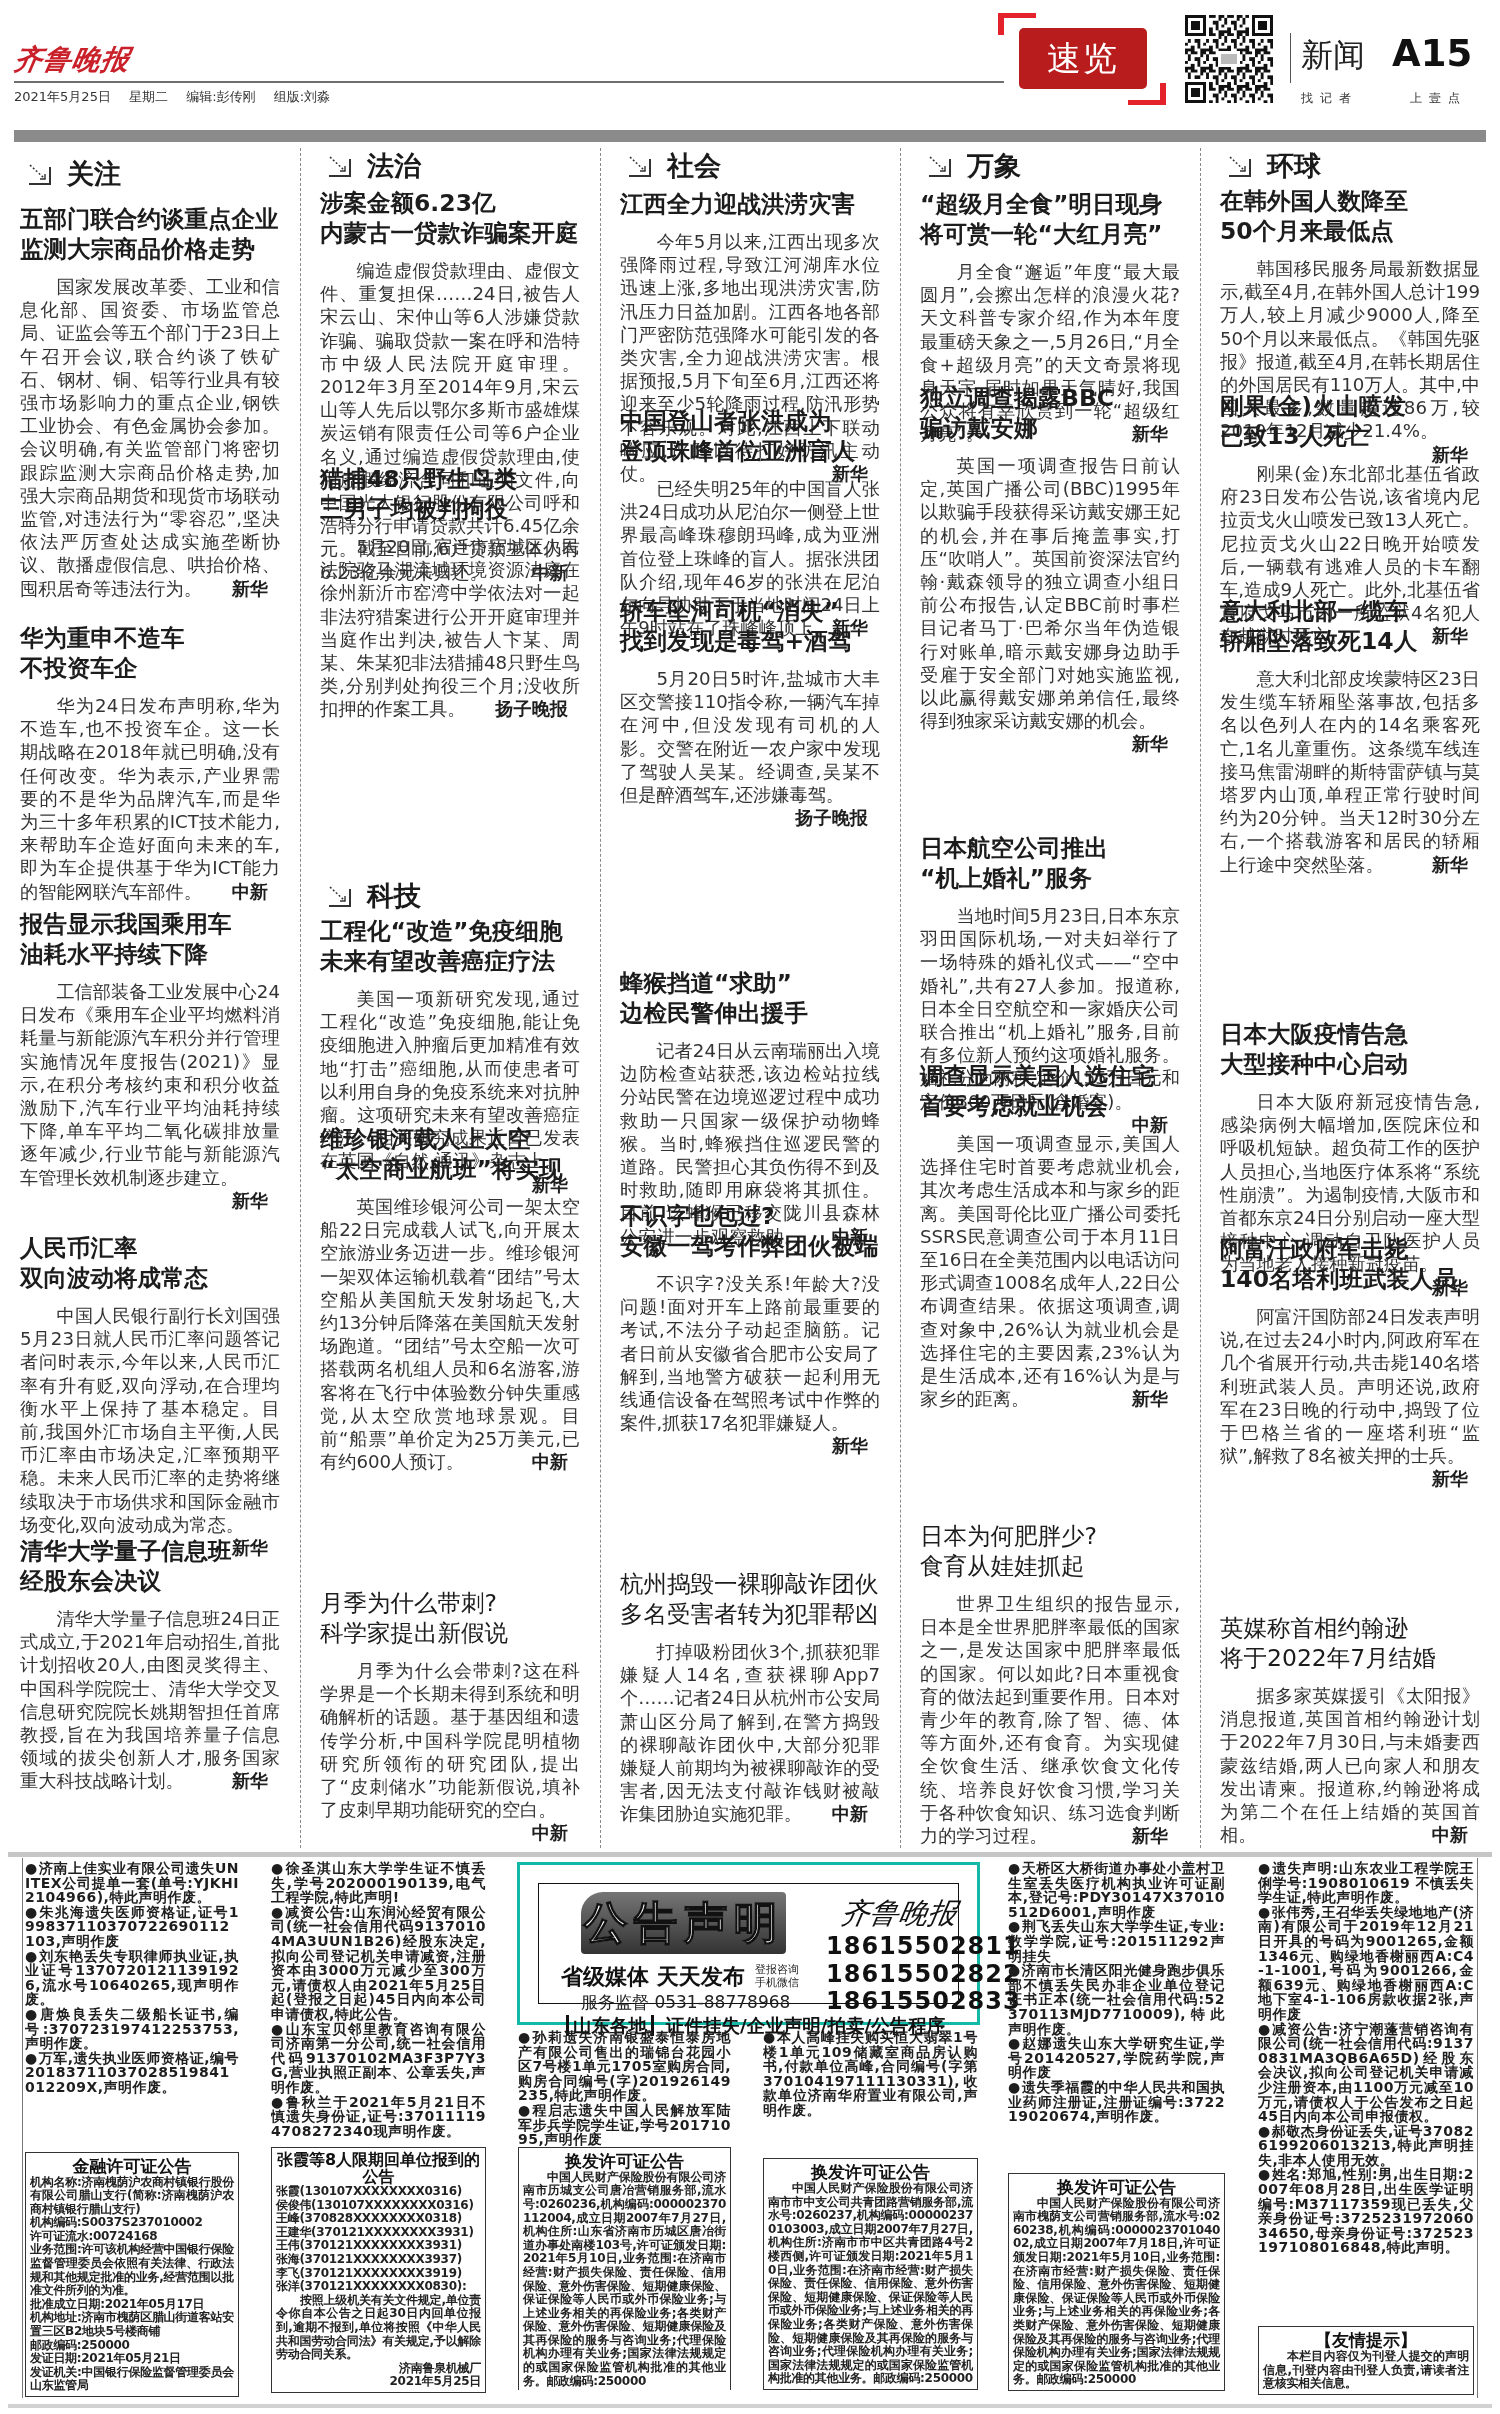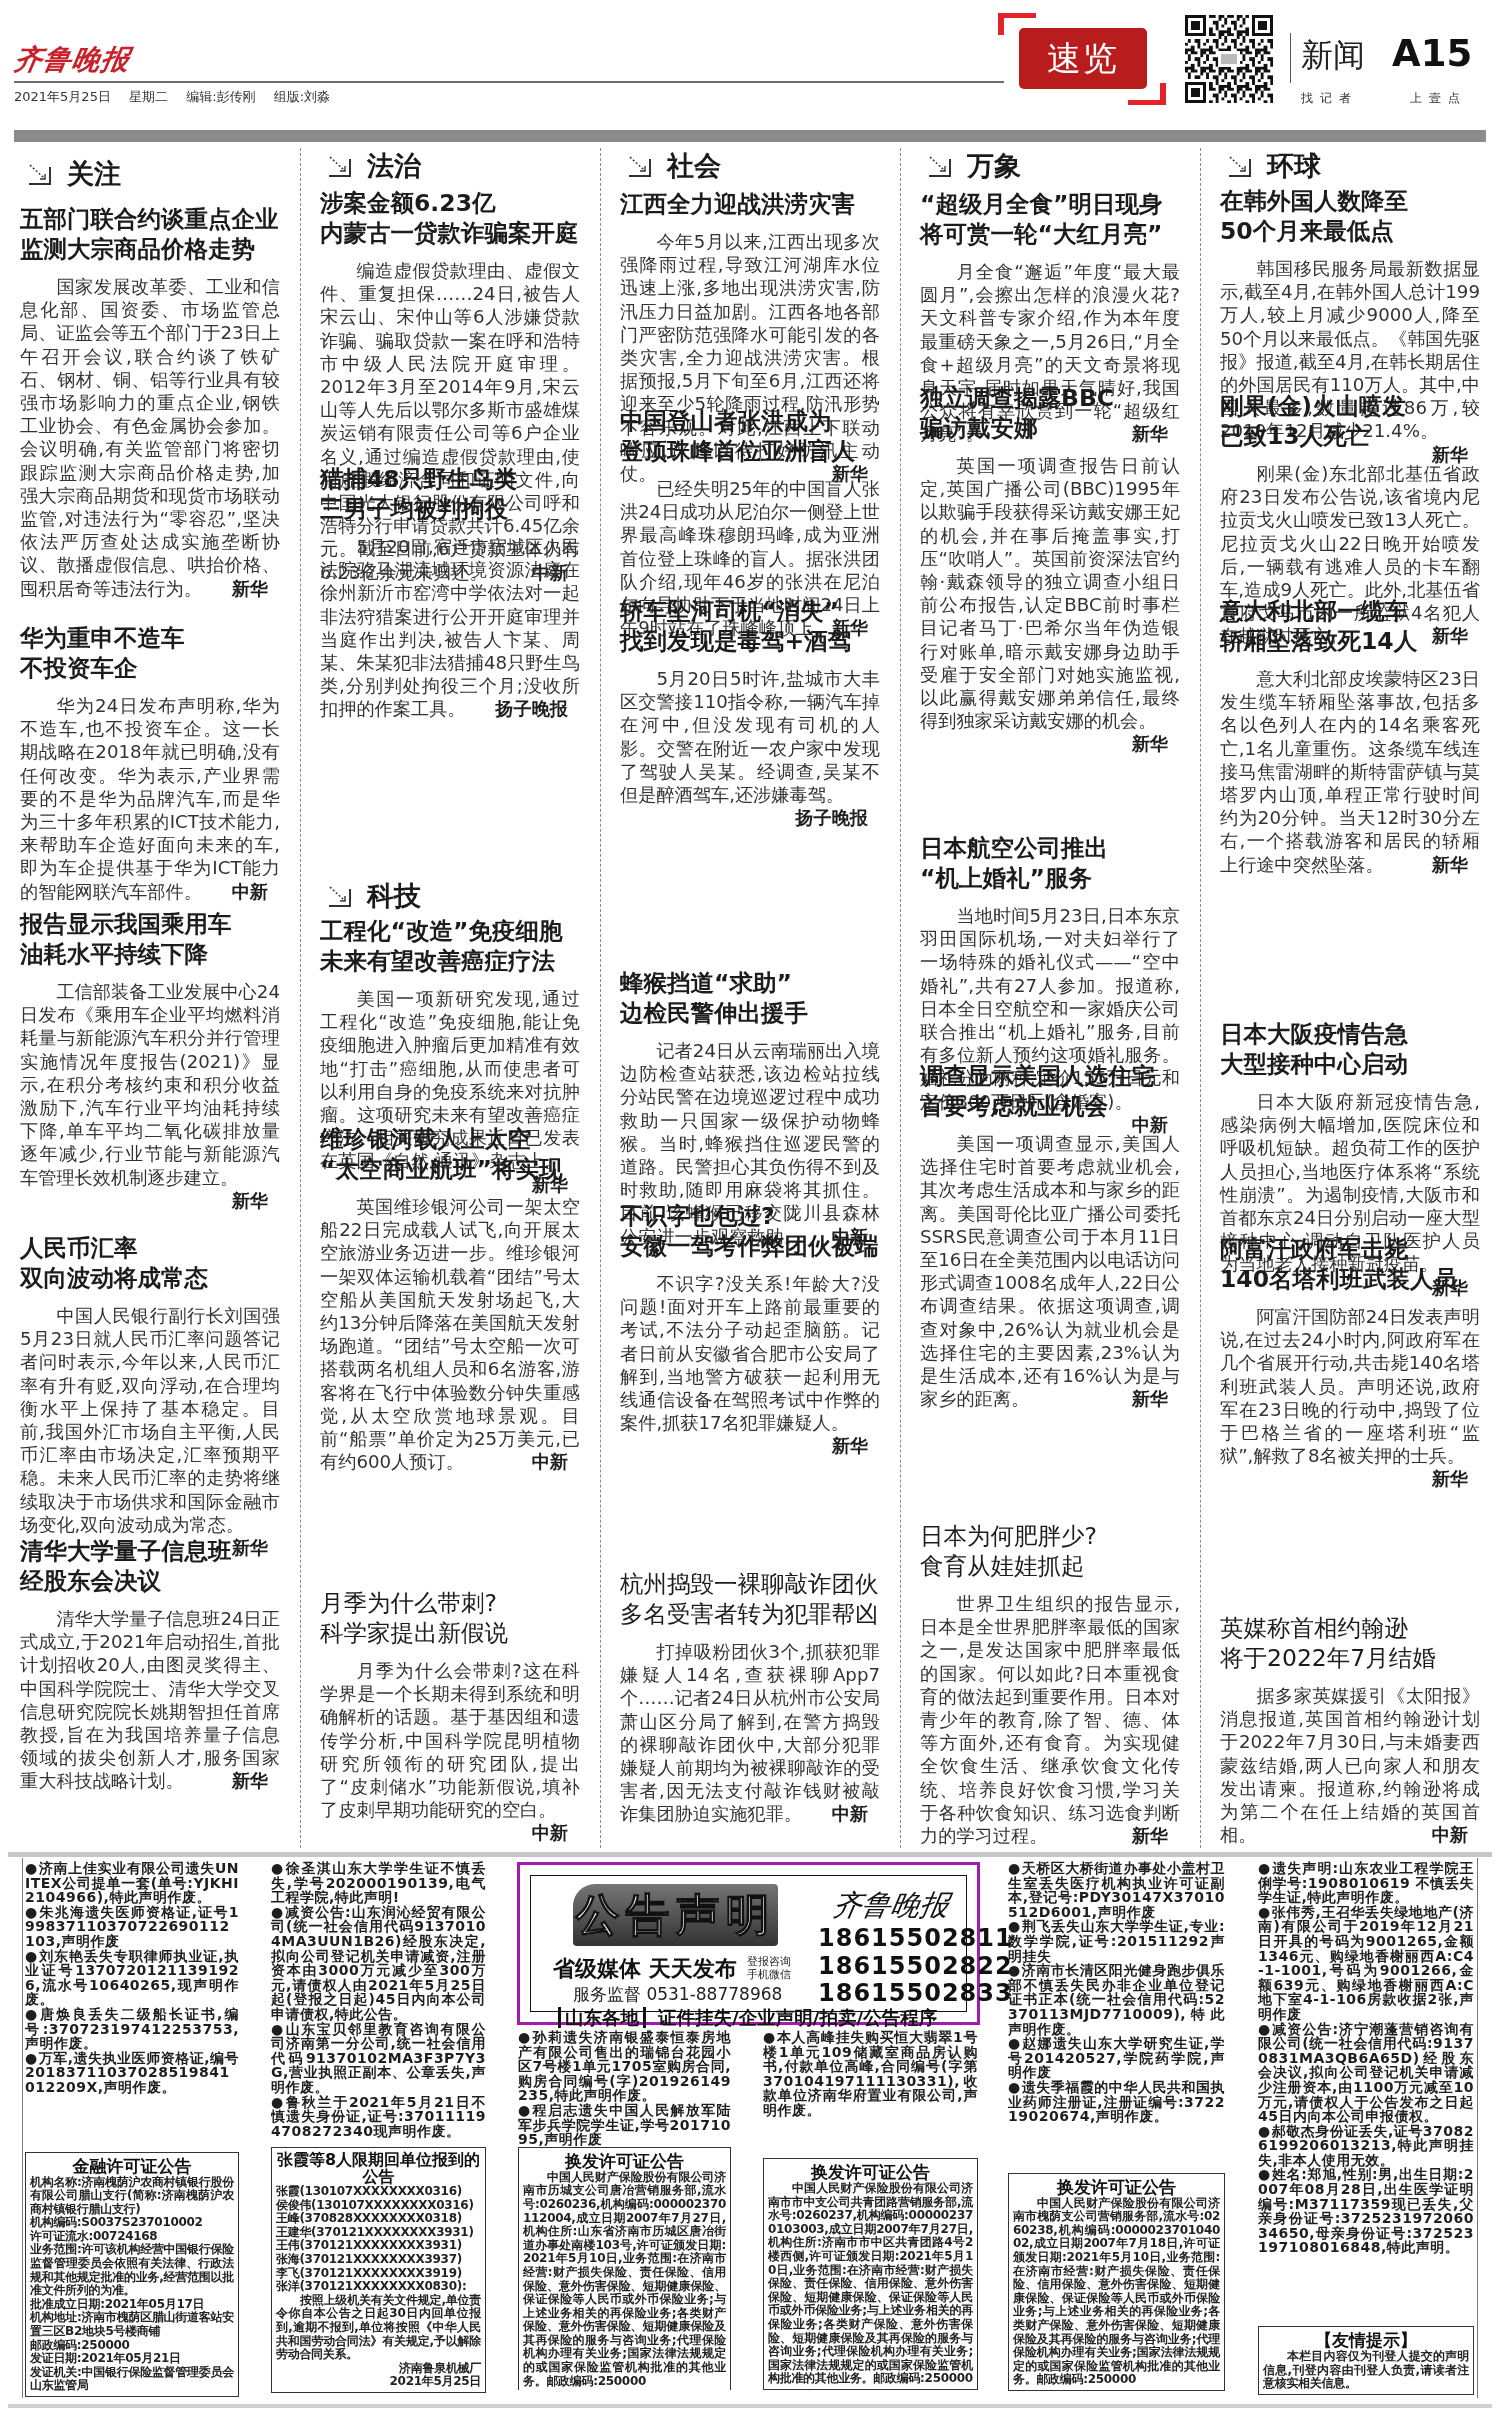--- a/index.html
+++ b/index.html
@@ -38,21 +38,21 @@
 .cframe{left:22px;top:1858px;width:1456px;height:540px;border-left:1px solid #777;border-right:1px solid #777}
 .ccol{position:absolute;display:flex;flex-direction:column;overflow:hidden}
 .ci{font-size:14px;line-height:14.6px;font-weight:700;letter-spacing:0.5px;color:#1e1e1e;word-break:break-all;text-align:justify}
 .ci::before{content:"\25CF";margin-right:1px}
 .cbox{margin-top:auto;border:1.5px solid #333;padding:3px 4px}
 .cbox-title{text-align:center;font-size:17px;font-weight:bold;line-height:20px;color:#111}
 .cbox-body{font-size:12px;line-height:13.6px;font-weight:600;letter-spacing:-0.3px;text-align:justify;word-break:break-all;color:#222}
 .cbox-line{display:block}
 .cbox-sign{display:block;text-align:right}
 
-.ad{left:517px;top:1862px;width:463px;height:163px;border:3px solid #a21caf;padding:10px}
+.ad{left:517px;top:1862px;width:463px;height:163px;border:3px solid #14b8a6;padding:18px}
 .ad-inner{position:relative;width:100%;height:100%;border:1px solid #111}
 .ad-banner{position:absolute;left:42px;top:8px;width:205px;height:62px;background:linear-gradient(#757575,#333);border-radius:22px 4px 4px 4px;color:#fff;font-size:44px;line-height:62px;text-align:center;font-weight:bold;letter-spacing:6px;-webkit-text-stroke:1px #111}
 .ad-slogan{position:absolute;left:22px;top:80px;font-size:22px;line-height:26px;font-weight:bold;color:#111;white-space:nowrap}
 .ad-consult{position:absolute;left:216px;top:80px;font-size:11px;line-height:12.5px;color:#222}
 .ad-consult span{display:block}
 .ad-super{position:absolute;left:42px;top:108px;font-size:17px;line-height:20px;color:#222;white-space:nowrap}
 .ad-services{position:absolute;left:27px;top:131px;font-size:18.5px;line-height:22px;font-weight:bold;color:#111;white-space:nowrap}
 .ad-region{border-left:3px solid #111;border-right:3px solid #111;padding:0 4px;margin-right:12px}
 .ad-brand{position:absolute;left:302px;top:12px;font-family:"DejaVu Serif","Liberation Serif",serif;font-style:italic;font-size:29px;line-height:34px;color:#111;transform:skewX(-10deg)}
 .ad-phone{position:absolute;left:287px;font-size:24px;line-height:26px;font-weight:bold;color:#111;letter-spacing:1px}

